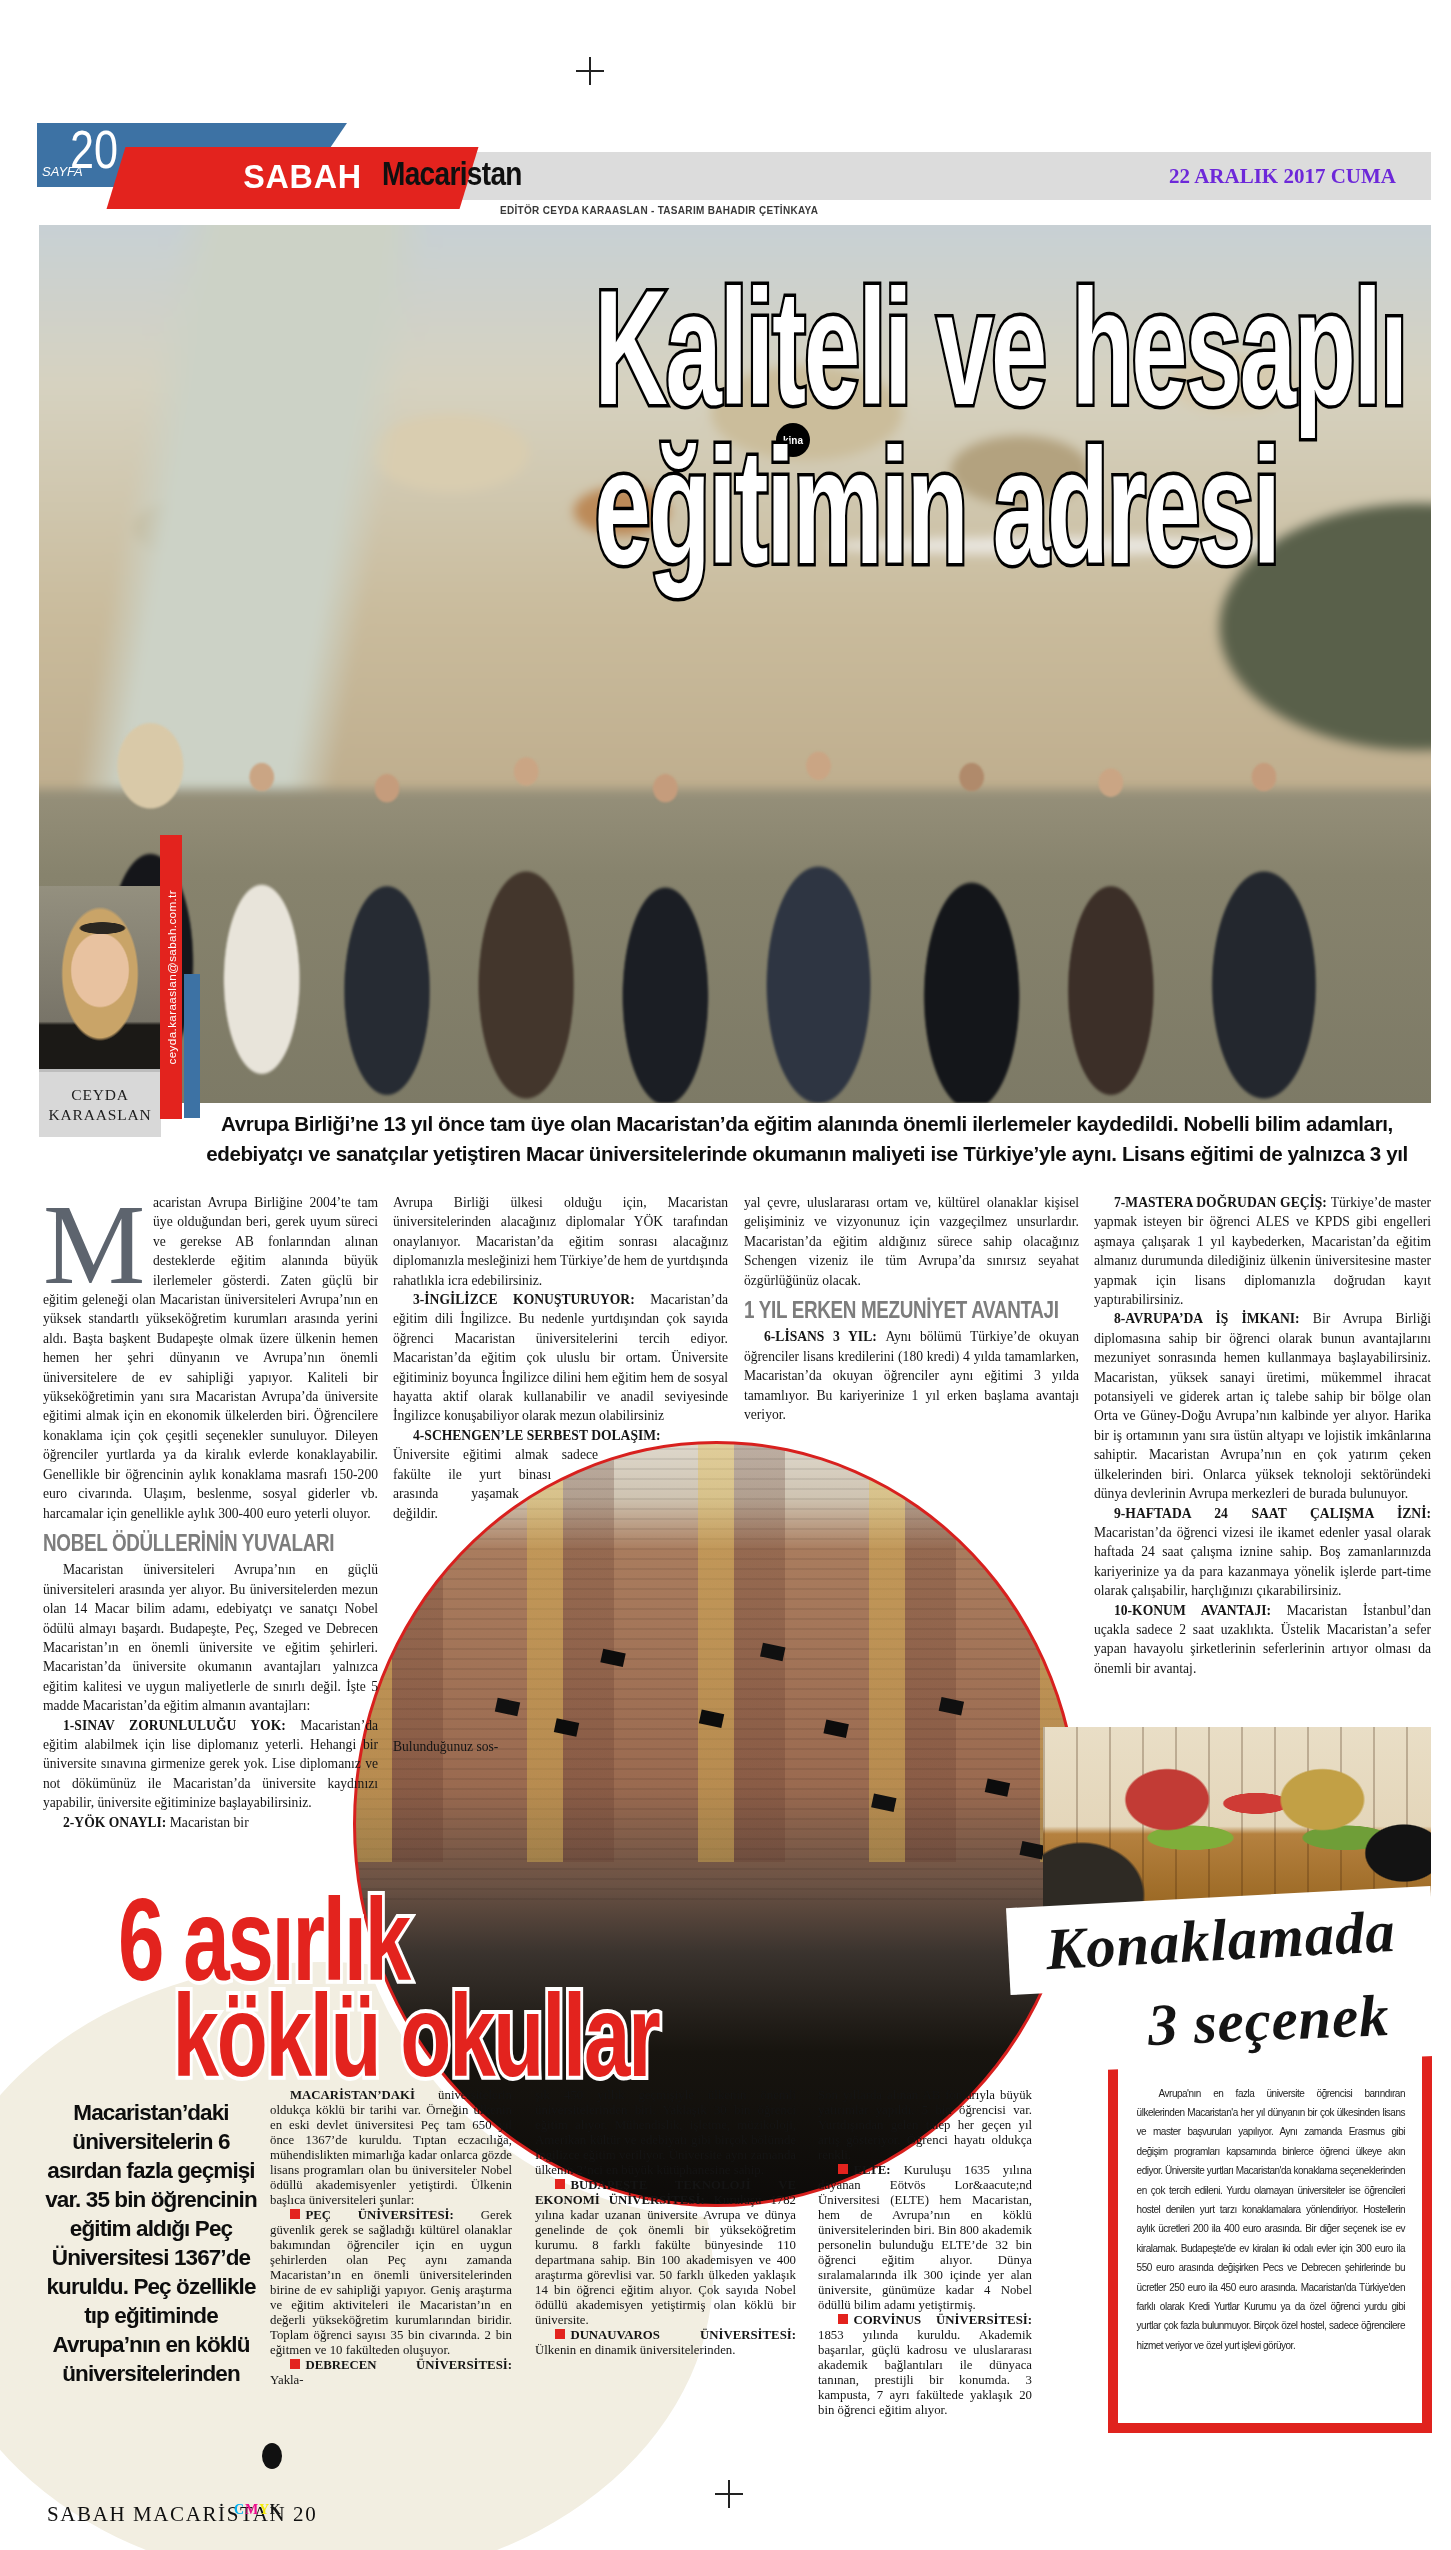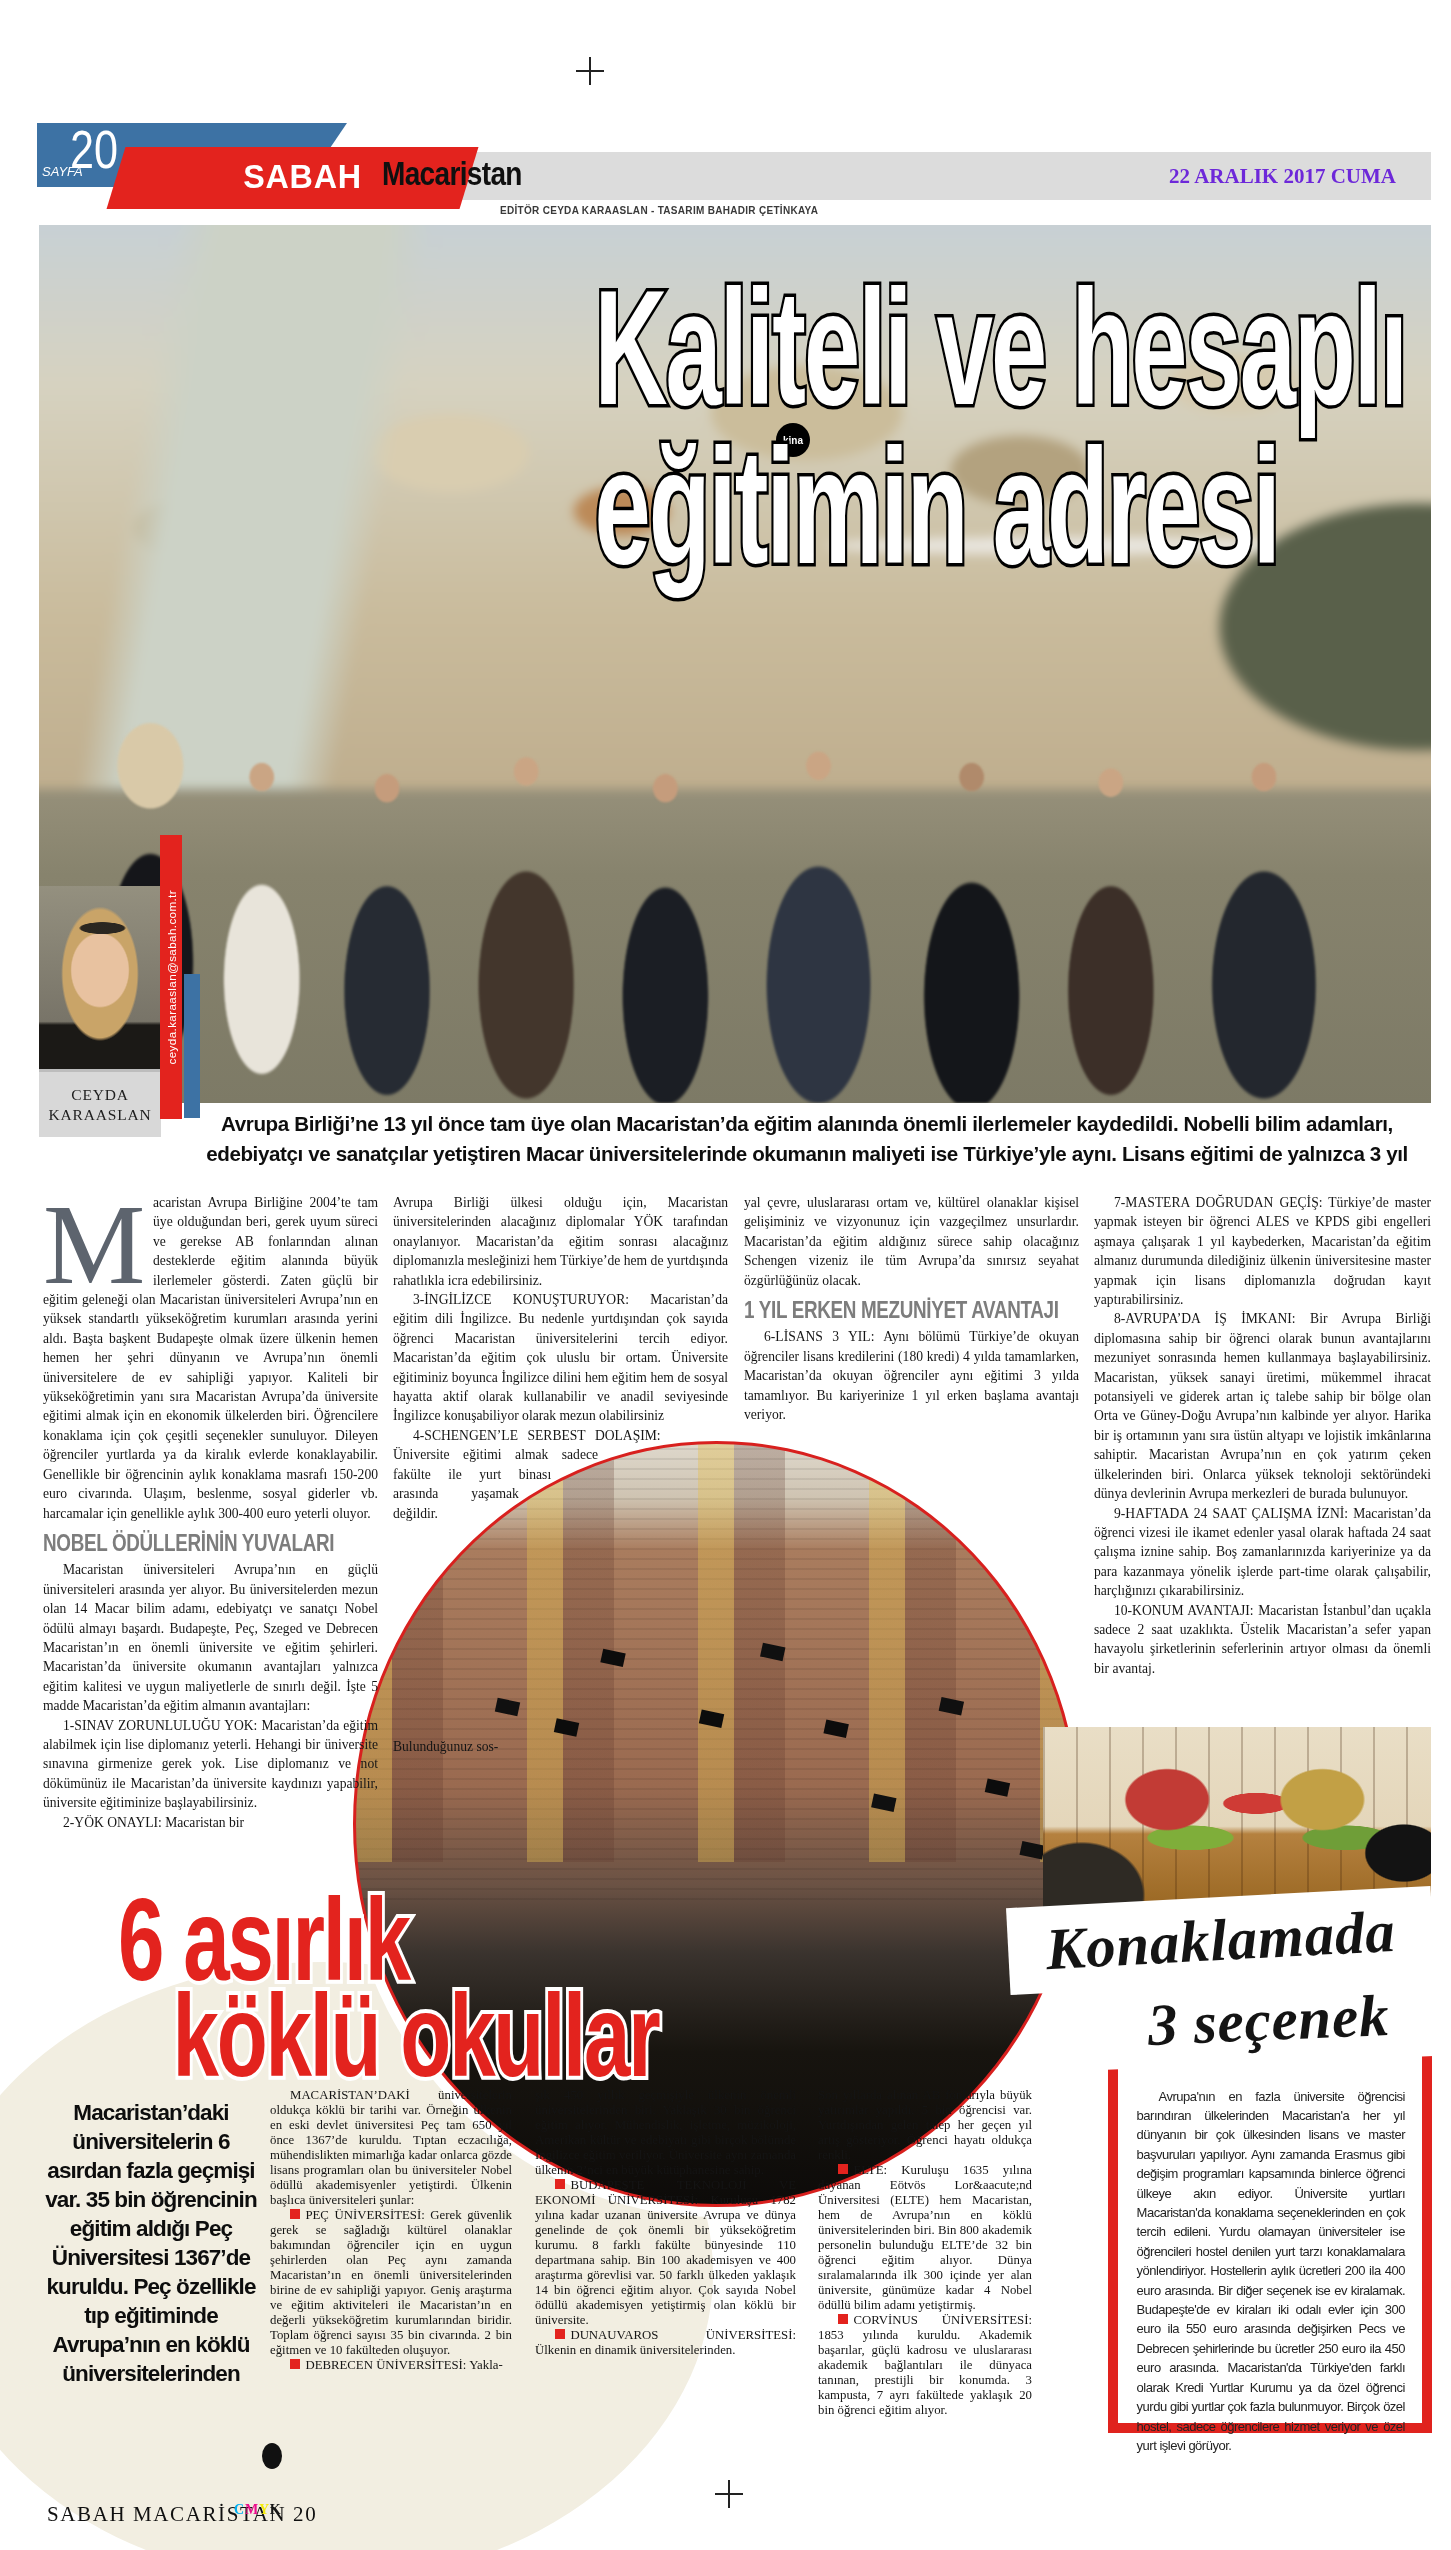--- a/index.html
+++ b/index.html
@@ -89,21 +89,21 @@
 
   
   .lead-wrap{left:194px;top:1109px;width:1226px;z-index:3;text-align:center;}
   .lead-line{font-family:"Liberation Sans",sans-serif;font-weight:bold;font-size:20.6px;
       line-height:29.5px;letter-spacing:-0.4px;white-space:nowrap;color:#0e0e0e;}
 
   
   .bodycol{font-size:13.6px;line-height:19.4px;text-align:justify;z-index:3;}
   .bodycol p{margin:0;}
   .ind{text-indent:20px;}
-  .lead-in{font-weight:normal;}
+  .lead-in{font-weight:bold;}
   .lead-in::after{content:" ";}
   .col1{left:43px;top:1193px;width:335px;height:706px;}
   .col2{left:393px;top:1193px;width:335px;height:543px;}
   .col3{left:744px;top:1193px;width:335px;height:543px;}
   .col4{left:1094px;top:1193px;width:337px;height:543px;}
   .dropcap{float:left;font-size:115px;line-height:85px;padding:9.3px 7.8px 0 0;color:#5d646e;}
   .subhead{font-family:"Liberation Sans",sans-serif;font-weight:bold;color:#7d7d7d;font-size:23px;
       letter-spacing:-0.4px;transform:scaleX(.82);transform-origin:0 50%;white-space:nowrap;
       margin:11px 0 7px 0;}
   .spacer-r{float:right;width:335px;height:543px;
@@ -153,21 +153,21 @@
       radial-gradient(54px 17px at 55% 40%,#cf3b35 60%,rgba(0,0,0,0) 63%),
       repeating-linear-gradient(90deg,rgba(60,30,5,.25) 0 1.6px,rgba(0,0,0,0) 1.6px 33px),
       linear-gradient(180deg,#e9dec6 0%,#e4d6ba 52%,#b5813f 56%,#96641f 100%);}
   .konak-box{background:#fff;z-index:5;display:flex;align-items:center;justify-content:center;
       font-style:italic;font-weight:bold;font-size:59px;color:#141414;letter-spacing:0.8px;}
   .konak1{left:1008px;top:1897px;width:425px;height:87px;transform:rotate(-3deg);}
   .konak2{left:1105px;top:1978px;width:327px;height:85px;transform:rotate(-2.4deg);z-index:6;}
   .red-bar{left:1115px;top:1948px;width:37px;height:109px;background:#e3231e;z-index:4;}
   .side-box{left:1108px;top:2045px;width:324px;height:388px;background:#fff;border:10px solid #e0231e;
       z-index:4;box-sizing:border-box;padding:18.6px 17px 11px 18.6px;}
-  .side-text{font-family:"Liberation Sans",sans-serif;font-size:13px;line-height:19.4px;
+  .side-text{font-family:"Liberation Sans",sans-serif;font-size:10px;line-height:19.4px;
       letter-spacing:-0.5px;color:#232323;text-align:justify;text-indent:22px;}
 
   
   .imprint{left:47px;top:2502px;font-size:21px;letter-spacing:1.6px;color:#101010;z-index:3;}
   .cmyk{left:234px;top:2502px;font-size:14px;font-weight:bold;letter-spacing:0.8px;z-index:3;}
   .cmyk .c{color:#00adee;}.cmyk .m{color:#ec0c8c;}.cmyk .y{color:#f4ea0b;}.cmyk .k{color:#161616;}
   .reg-dot{left:262px;top:2443px;width:20px;height:26px;border-radius:50%;background:#111;z-index:3;}
   .cross{width:28px;height:28px;z-index:3;}
   .cross::before{content:"";position:absolute;left:0;top:13px;width:28px;height:1.6px;background:#222;}
   .cross::after{content:"";position:absolute;left:13px;top:0;width:1.6px;height:28px;background:#222;}

